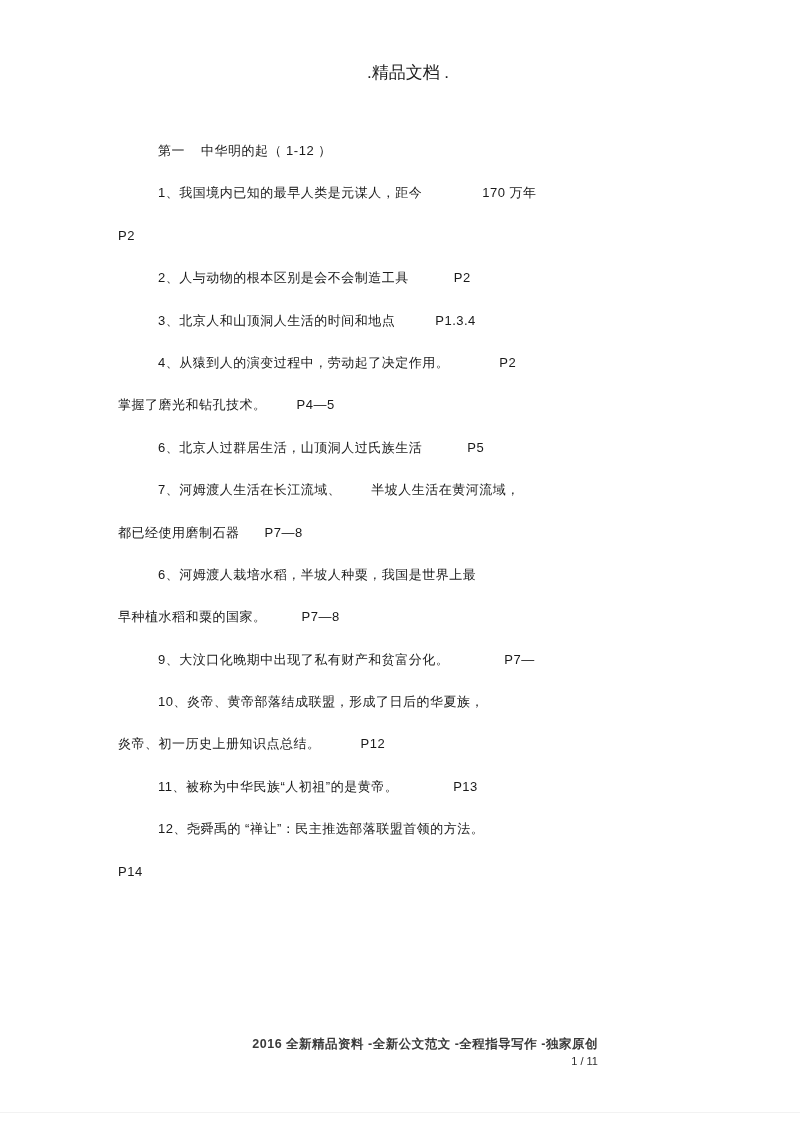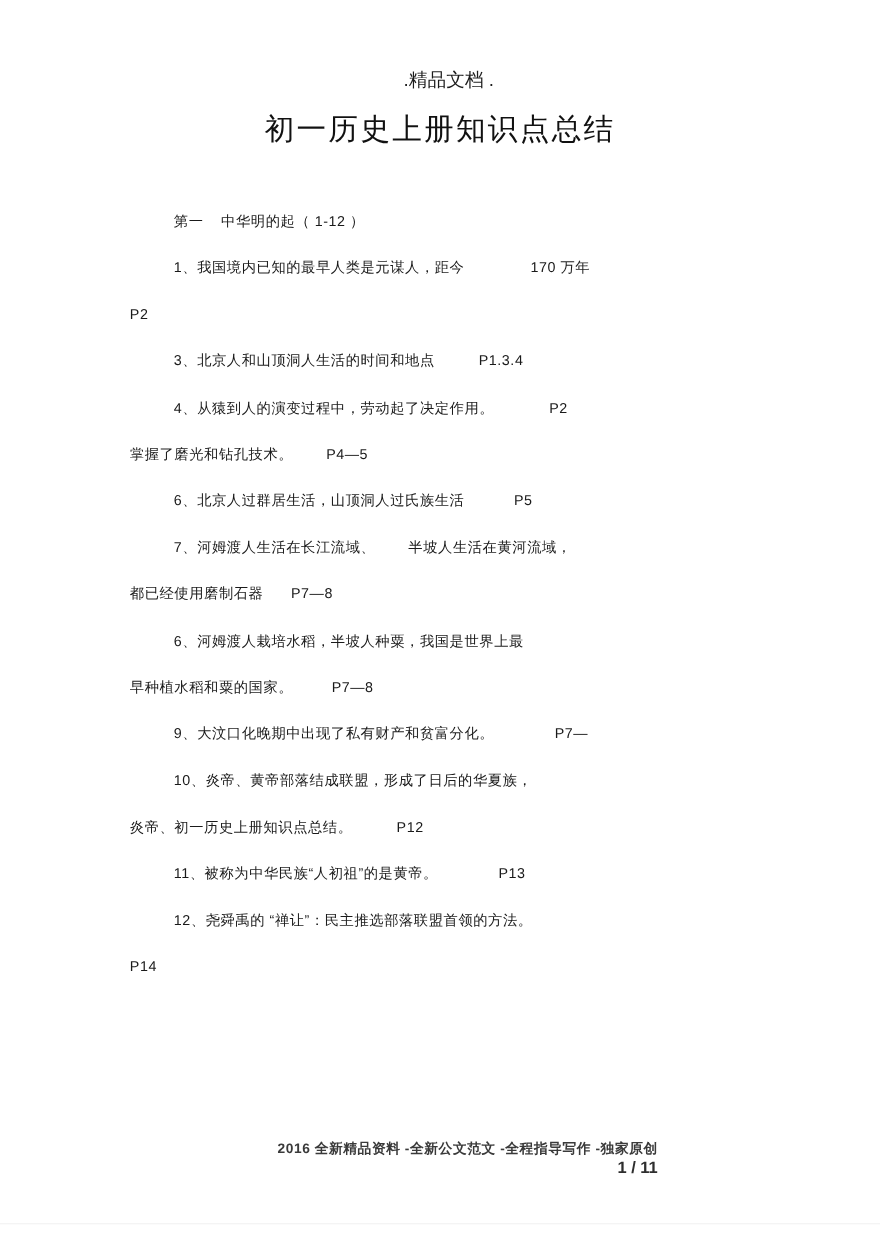--- a/index.html
+++ b/index.html
@@ -61,47 +61,47 @@
     text-align: right;
   }
   .footer .credits {
     font-size: 12.5px;
     line-height: 17px;
     font-weight: bold;
     color: #3a3a3a;
     letter-spacing: 0.5px;
   }
   .footer .pageno {
-    font-size: 15px;
+    font-size: 11px;
     line-height: 17px;
-    font-weight: bold;
+    font-weight: normal;
     color: #2e2e2e;
   }
   .page-edge {
     position: absolute;
     left: 0;
     top: 1112px;
     width: 800px;
     height: 1px;
     background: #f2f2f2;
   }
 </style>
 </head>
 <body>
 
 <div class="page">
 
   <div class="watermark">.精品文档 .</div>
 
-  <div class="doc-title">初一历史上册知识点总结</div>
 
   <div class="content" id="content">
       <div class="line item"><span>第一</span><span class="gap" style="width: 16px;"></span><span>中华明的起（ 1-12 ）</span></div>
       <div class="line item"><span>1、我国境内已知的最早人类是元谋人，距今</span><span class="gap" style="width: 60px;"></span><span>170 万年</span></div>
       <div class="line flush"><span>P2</span></div>
+      <div class="line item"><span>2、人与动物的根本区别是会不会制造工具</span><span class="gap" style="width: 45px;"></span><span>P2</span></div>
       <div class="line item"><span>3、北京人和山顶洞人生活的时间和地点</span><span class="gap" style="width: 40px;"></span><span>P1.3.4</span></div>
       <div class="line item"><span>4、从猿到人的演变过程中，劳动起了决定作用。</span><span class="gap" style="width: 50px;"></span><span>P2</span></div>
       <div class="line flush"><span>掌握了磨光和钻孔技术。</span><span class="gap" style="width: 30px;"></span><span>P4—5</span></div>
       <div class="line item"><span>6、北京人过群居生活，山顶洞人过氏族生活</span><span class="gap" style="width: 45px;"></span><span>P5</span></div>
       <div class="line item"><span>7、河姆渡人生活在长江流域、</span><span class="gap" style="width: 30px;"></span><span>半坡人生活在黄河流域，</span></div>
       <div class="line flush"><span>都已经使用磨制石器</span><span class="gap" style="width: 25px;"></span><span>P7—8</span></div>
       <div class="line item"><span>6、河姆渡人栽培水稻，半坡人种粟，我国是世界上最</span></div>
       <div class="line flush"><span>早种植水稻和粟的国家。</span><span class="gap" style="width: 35px;"></span><span>P7—8</span></div>
       <div class="line item"><span>9、大汶口化晚期中出现了私有财产和贫富分化。</span><span class="gap" style="width: 55px;"></span><span>P7—</span></div>
       <div class="line item"><span>10、炎帝、黄帝部落结成联盟，形成了日后的华夏族，</span></div>

